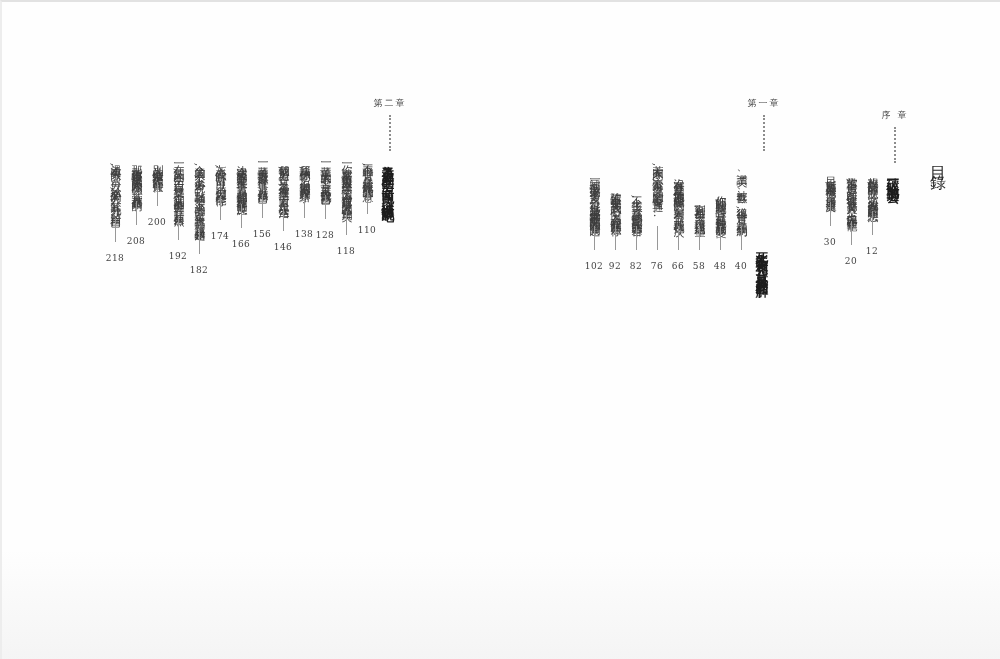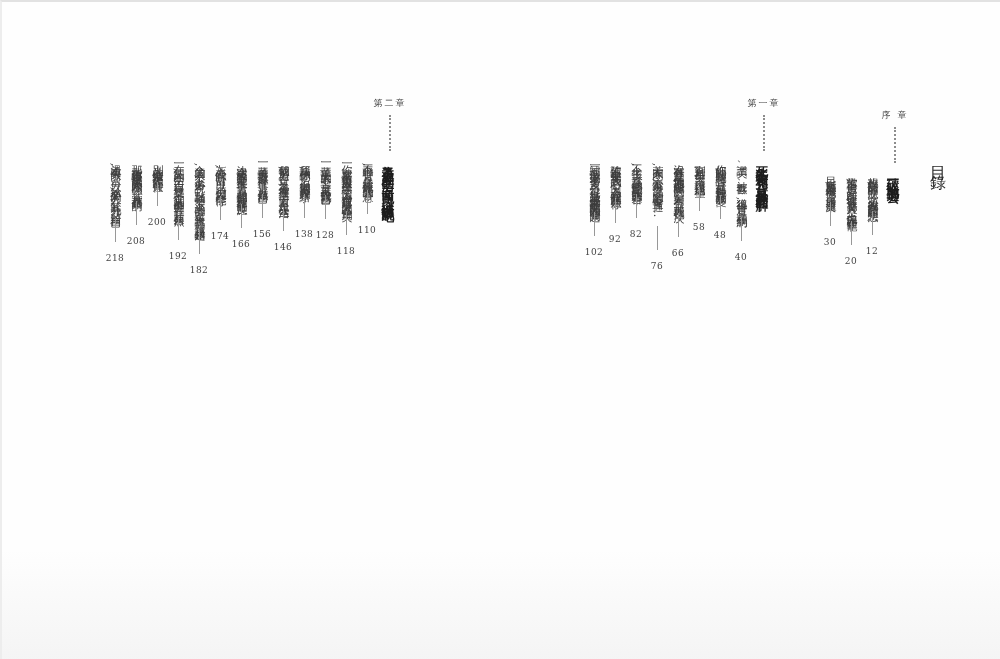--- a/index.html
+++ b/index.html
@@ -110,21 +110,21 @@
           <div class="chapter-label">序 章</div>
           <div class="leader"></div>
         </div>
         <div class="chapter-body">
           <h2 class="chapter-title">破碎一地的過去</h2>
           <div class="entry"><span>想改變自己的狀況,必須先改變自己的想法</span><span class="dash"></span><span class="pagenum">12</span></div>
           <div class="entry"><span>當你不再追夢,即使擁有一整片天空,也像困在牢籠</span><span class="dash"></span><span class="pagenum">20</span></div>
           <div class="entry"><span>目光所至皆是機會,所遇皆溫柔</span><span class="dash"></span><span class="pagenum">30</span></div>
         </div>
       </section>
-      <section class="chapter" style="right: 227px;">
+      <section class="chapter" style="right: 227px; text-align: right;">
         <div class="chapter-head">
           <div class="chapter-label">第一章</div>
           <div class="leader"></div>
         </div>
         <div class="chapter-body">
           <h2 class="chapter-title">死生不復相見,就是最好的和解</h2>
           <div class="entry"><span>讚美、被喜歡、獲得肯定,是一種制約</span><span class="dash"></span><span class="pagenum">40</span></div>
           <div class="entry"><span>你把時間花給誰,就是對他最直接的愛</span><span class="dash"></span><span class="pagenum">48</span></div>
           <div class="entry"><span>直到所有失望,積攢成絕望</span><span class="dash"></span><span class="pagenum">58</span></div>
           <div class="entry"><span>沒有什麼是一個擁抱不能解決的,如果有,那就再抱一次</span><span class="dash"></span><span class="pagenum">66</span></div>

